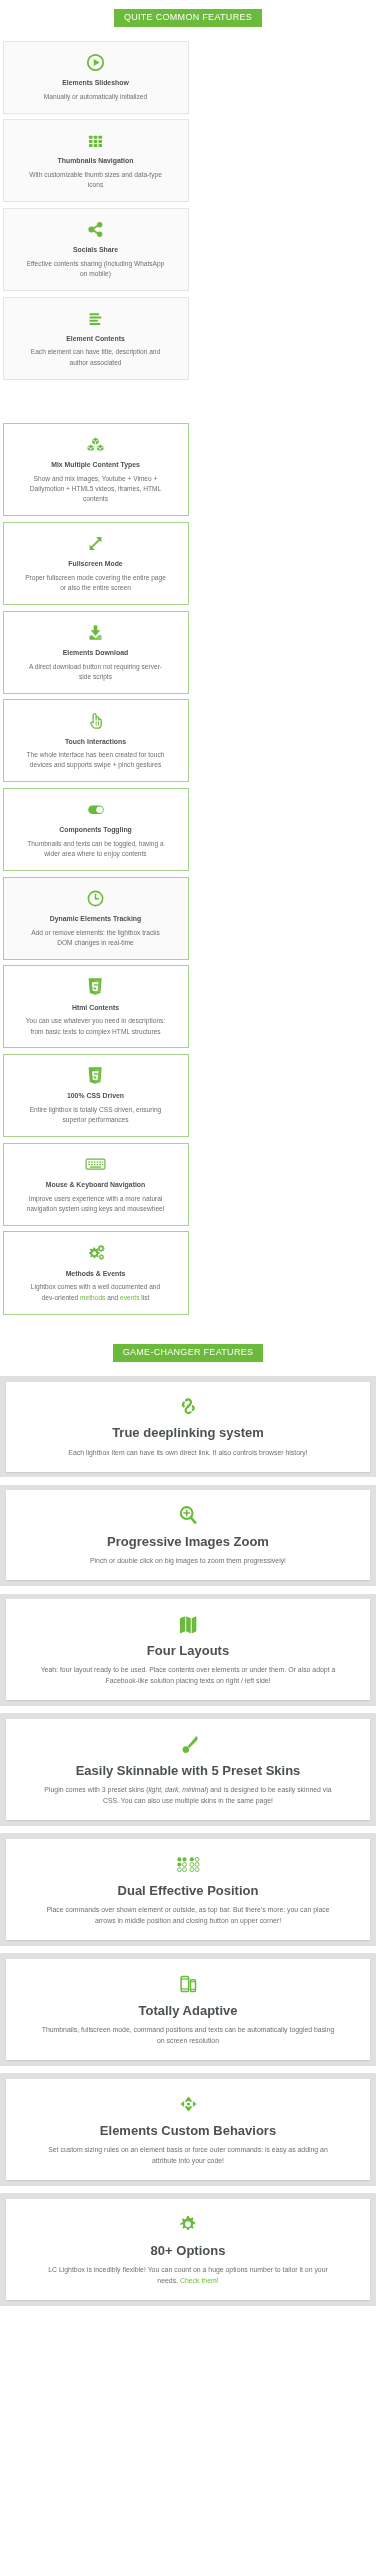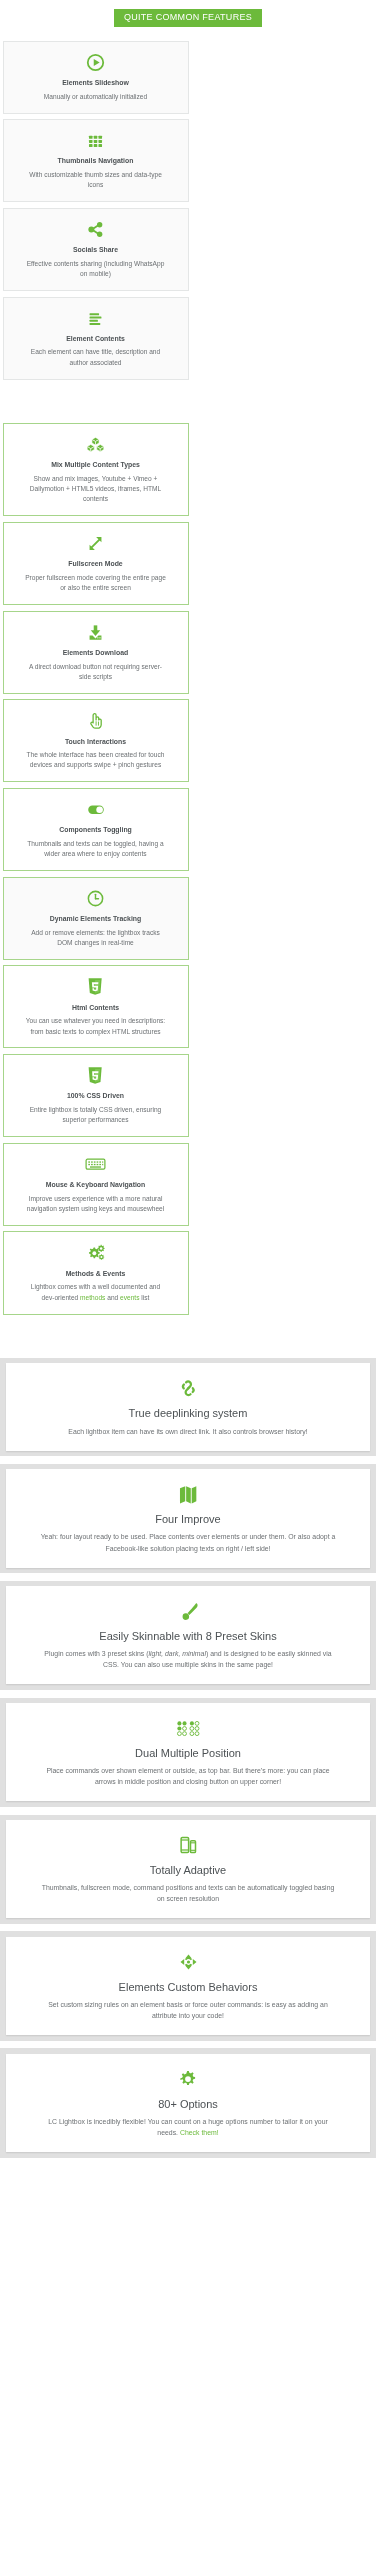--- a/index.html
+++ b/index.html
@@ -96,22 +96,22 @@
     box-shadow: 0 0.6px 1.3px rgba(0,0,0,0.10);
   }
   .panel-icon {
     height: 25px;
     display: flex;
     align-items: center;
     justify-content: center;
     margin-bottom: 6.3px;
   }
   .panel-title {
-    font-size: 11px;
-    font-weight: normal;
+    font-size: 13px;
+    font-weight: bold;
     color: #4c5154;
     margin: 0 0 6.3px 0;
   }
   .panel-desc {
     font-size: 6.9px;
     line-height: 1.62;
     color: #6c7073;
     margin: 0 auto;
     max-width: 301px;
   }
@@ -363,20 +363,23 @@
           </g>
         </svg>
       </div>
       <div class="card-title">Methods &amp; Events</div>
       <div class="card-desc"><span>Lightbox comes with a well documented and dev-oriented </span><a class="link" href="#">methods</a><span> and </span><a class="link" href="#">events</a><span> list</span></div>
     </div>
 
   </div>
 
   <div class="spacer-lg"></div>
+  <div class="section-head">
+    <span class="badge">GAME-CHANGER FEATURES</span>
+  </div>
   <div class="spacer-md"></div>
 
   <div>
 
     <div class="panel-wrap">
       <div class="panel">
         <div class="panel-icon">
           <svg width="22.6" height="22.6" viewBox="0 0 36 36">
             <g fill="none" stroke="#6cba3b" stroke-width="3.6" stroke-linecap="round">
               <path d="M14.5 8.5 a4.5 4.5 0 0 1 6.4 6.4 l-3.5 3.5"></path>
@@ -384,47 +387,63 @@
               <path d="M11 12 a4.5 4.5 0 0 0 -0.2 6.2"></path>
               <path d="M25 24 a4.5 4.5 0 0 0 0.2 -6.2"></path>
             </g>
           </svg>
         </div>
         <div class="panel-title">True deeplinking system</div>
         <div class="panel-desc">Each lightbox item can have its own direct link. It also controls browser history!</div>
       </div>
     </div>
 
+    <div class="panel-wrap">
+      <div class="panel">
+        <div class="panel-icon">
+          <svg width="21" height="21" viewBox="0 0 34 34">
+            <circle cx="14" cy="13" r="9.5" fill="none" stroke="#6cba3b" stroke-width="3.4"></circle>
+            <g stroke="#6cba3b" stroke-width="2.6" stroke-linecap="round">
+              <line x1="14" y1="8.5" x2="14" y2="17.5"></line>
+              <line x1="9.5" y1="13" x2="18.5" y2="13"></line>
+            </g>
+            <line x1="20.5" y1="20" x2="28" y2="28.5" stroke="#6cba3b" stroke-width="4.2" stroke-linecap="round"></line>
+          </svg>
+        </div>
+        <div class="panel-title">Progressive Images Zoom</div>
+        <div class="panel-desc">Pinch or double click on big images to zoom them progressively!</div>
+      </div>
+    </div>
 
 
     <div class="panel-wrap">
       <div class="panel">
         <div class="panel-icon">
           <svg width="20" height="21" viewBox="0 0 32 34">
             <g fill="#6cba3b">
               <path d="M3 7 L11.5 3.5 L11.5 28 L3 31.5 Z"></path>
               <path d="M13 3.5 L20.5 7 L20.5 31.5 L13 28 Z"></path>
               <path d="M22 7 L29.5 3.5 L29.5 28 L22 31.5 Z"></path>
             </g>
           </svg>
         </div>
-        <div class="panel-title">Four Improve</div>
+        <div class="panel-title">Four Layouts</div>
         <div class="panel-desc">Yeah: four layout ready to be used. Place contents over elements or under them. Or also adopt a Facebook-like solution placing texts on right / left side!</div>
       </div>
     </div>
 
     <div class="panel-wrap">
       <div class="panel">
         <div class="panel-icon">
           <svg width="21" height="21" viewBox="0 0 34 34">
             <path d="M29 4 C26 8 19 16 15.5 19.5 L18.5 22.5 C22 19 30 12 31.5 8.5 C32.5 6 30.5 2.5 29 4 Z" fill="#6cba3b"></path>
             <path d="M13 20 a5.3 5.3 0 1 0 5 5.2 C18 22 16 20 13 20 Z" fill="#6cba3b"></path>
           </svg>
         </div>
-        <div class="panel-title">Easily Skinnable with 8 Preset Skins</div>
+        <div class="panel-title">Easily Skinnable with 5 Preset Skins</div>
         <div class="panel-desc"><span>Plugin comes with 3 preset skins (</span><em>light, dark, minimal</em><span>) and is designed to be easily skinned via CSS. You can also use multiple skins in the same page!</span></div>
       </div>
     </div>
 
     <div class="panel-wrap">
       <div class="panel">
         <div class="panel-icon">
           <svg width="25" height="19" viewBox="0 0 44 30">
             <g fill="#6cba3b">
               <circle cx="6" cy="6" r="3.6"></circle>
@@ -437,21 +456,21 @@
               <circle cx="15" cy="15" r="3.4"></circle>
               <circle cx="28" cy="15" r="3.4"></circle>
               <circle cx="37" cy="15" r="3.4"></circle>
               <circle cx="6" cy="24" r="3.4"></circle>
               <circle cx="15" cy="24" r="3.4"></circle>
               <circle cx="28" cy="24" r="3.4"></circle>
               <circle cx="37" cy="24" r="3.4"></circle>
             </g>
           </svg>
         </div>
-        <div class="panel-title">Dual Multiple Position</div>
+        <div class="panel-title">Dual Effective Position</div>
         <div class="panel-desc">Place commands over shown element or outside, as top bar. But there's more: you can place arrows in middle position and closing button on upper corner!</div>
       </div>
     </div>
 
     <div class="panel-wrap">
       <div class="panel">
         <div class="panel-icon">
           <svg width="20" height="20" viewBox="0 0 32 32">
             <rect x="5" y="4" width="12" height="24" rx="2" fill="none" stroke="#6cba3b" stroke-width="2.4"></rect>
             <line x1="5" y1="8" x2="17" y2="8" stroke="#6cba3b" stroke-width="2"></line>

